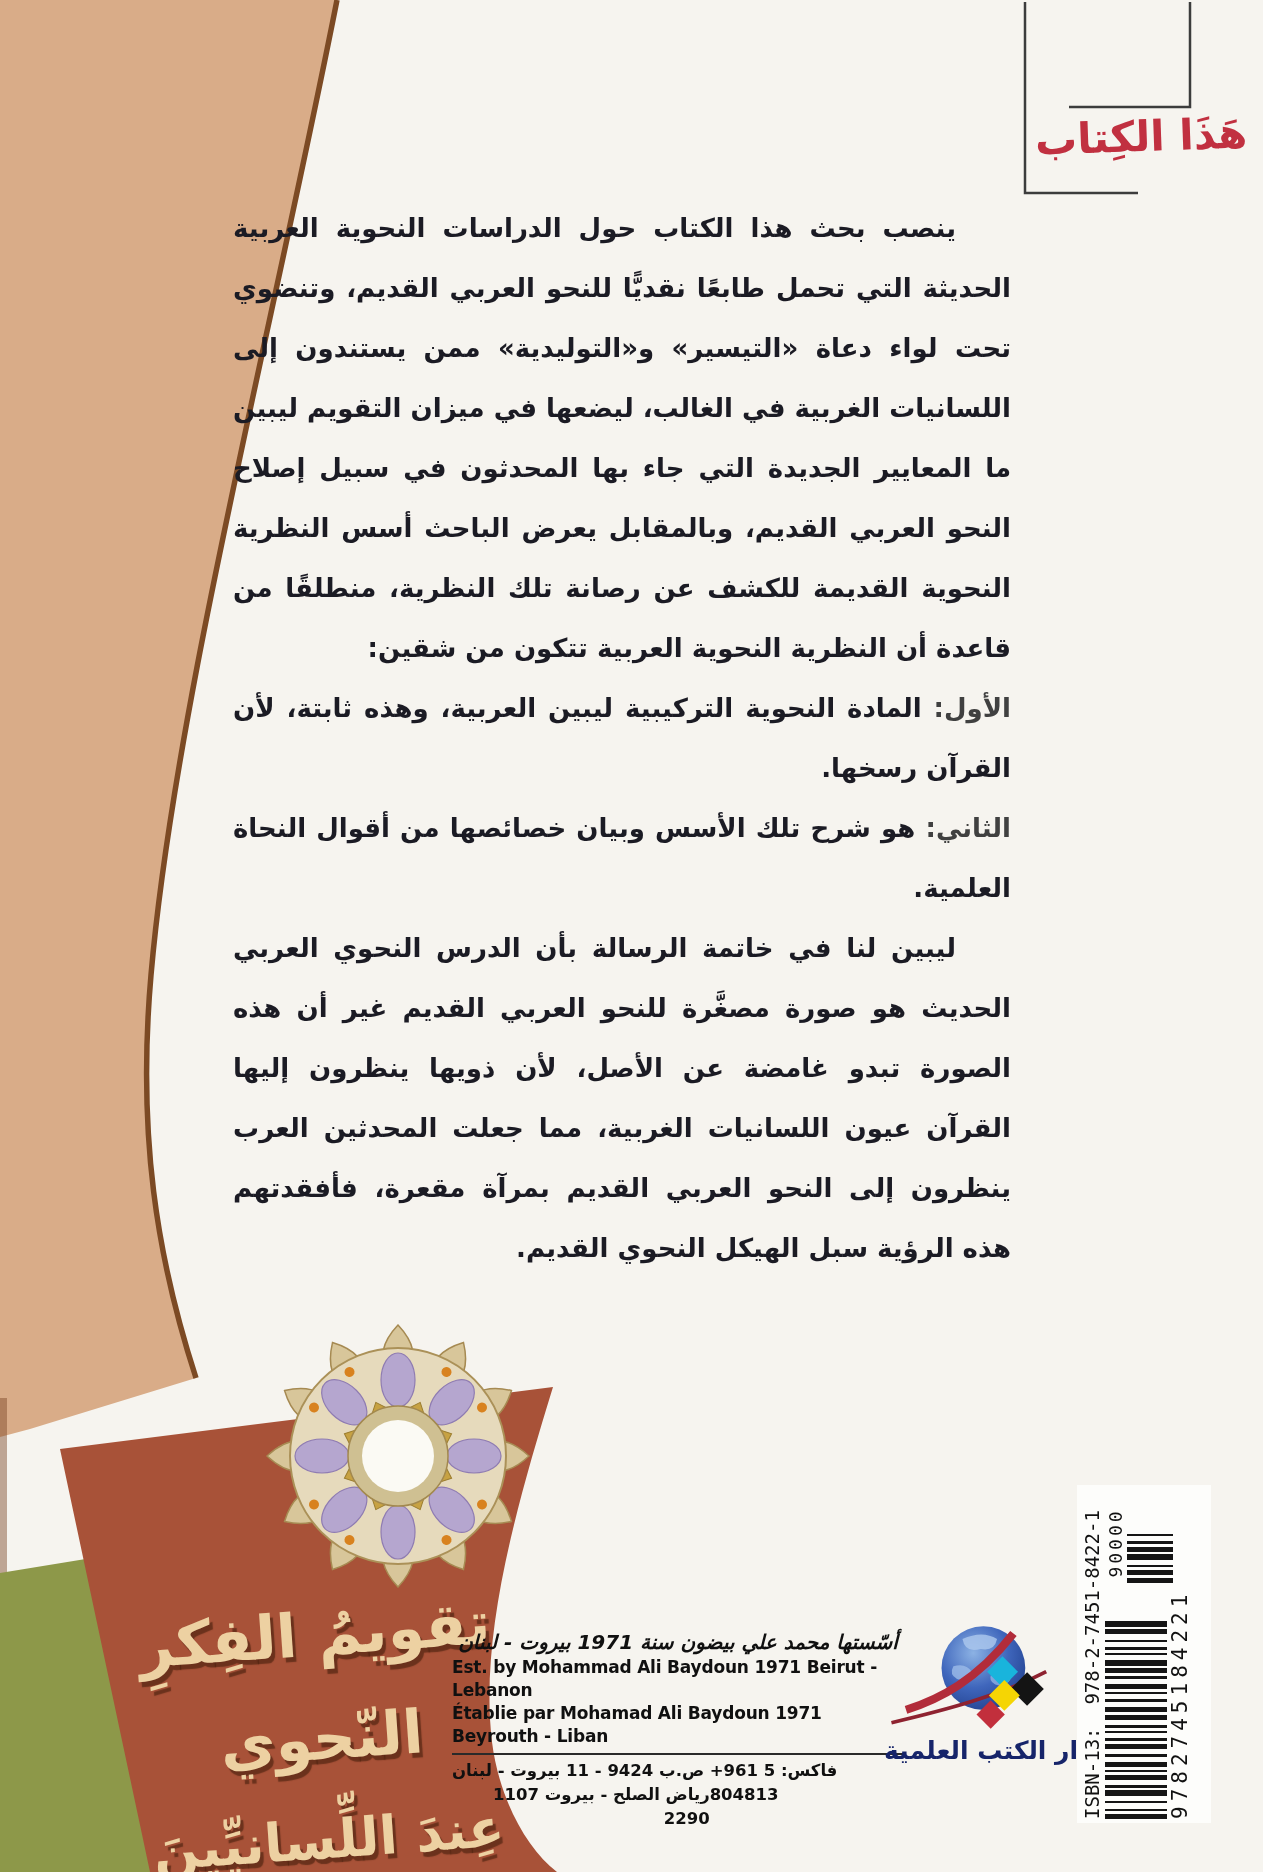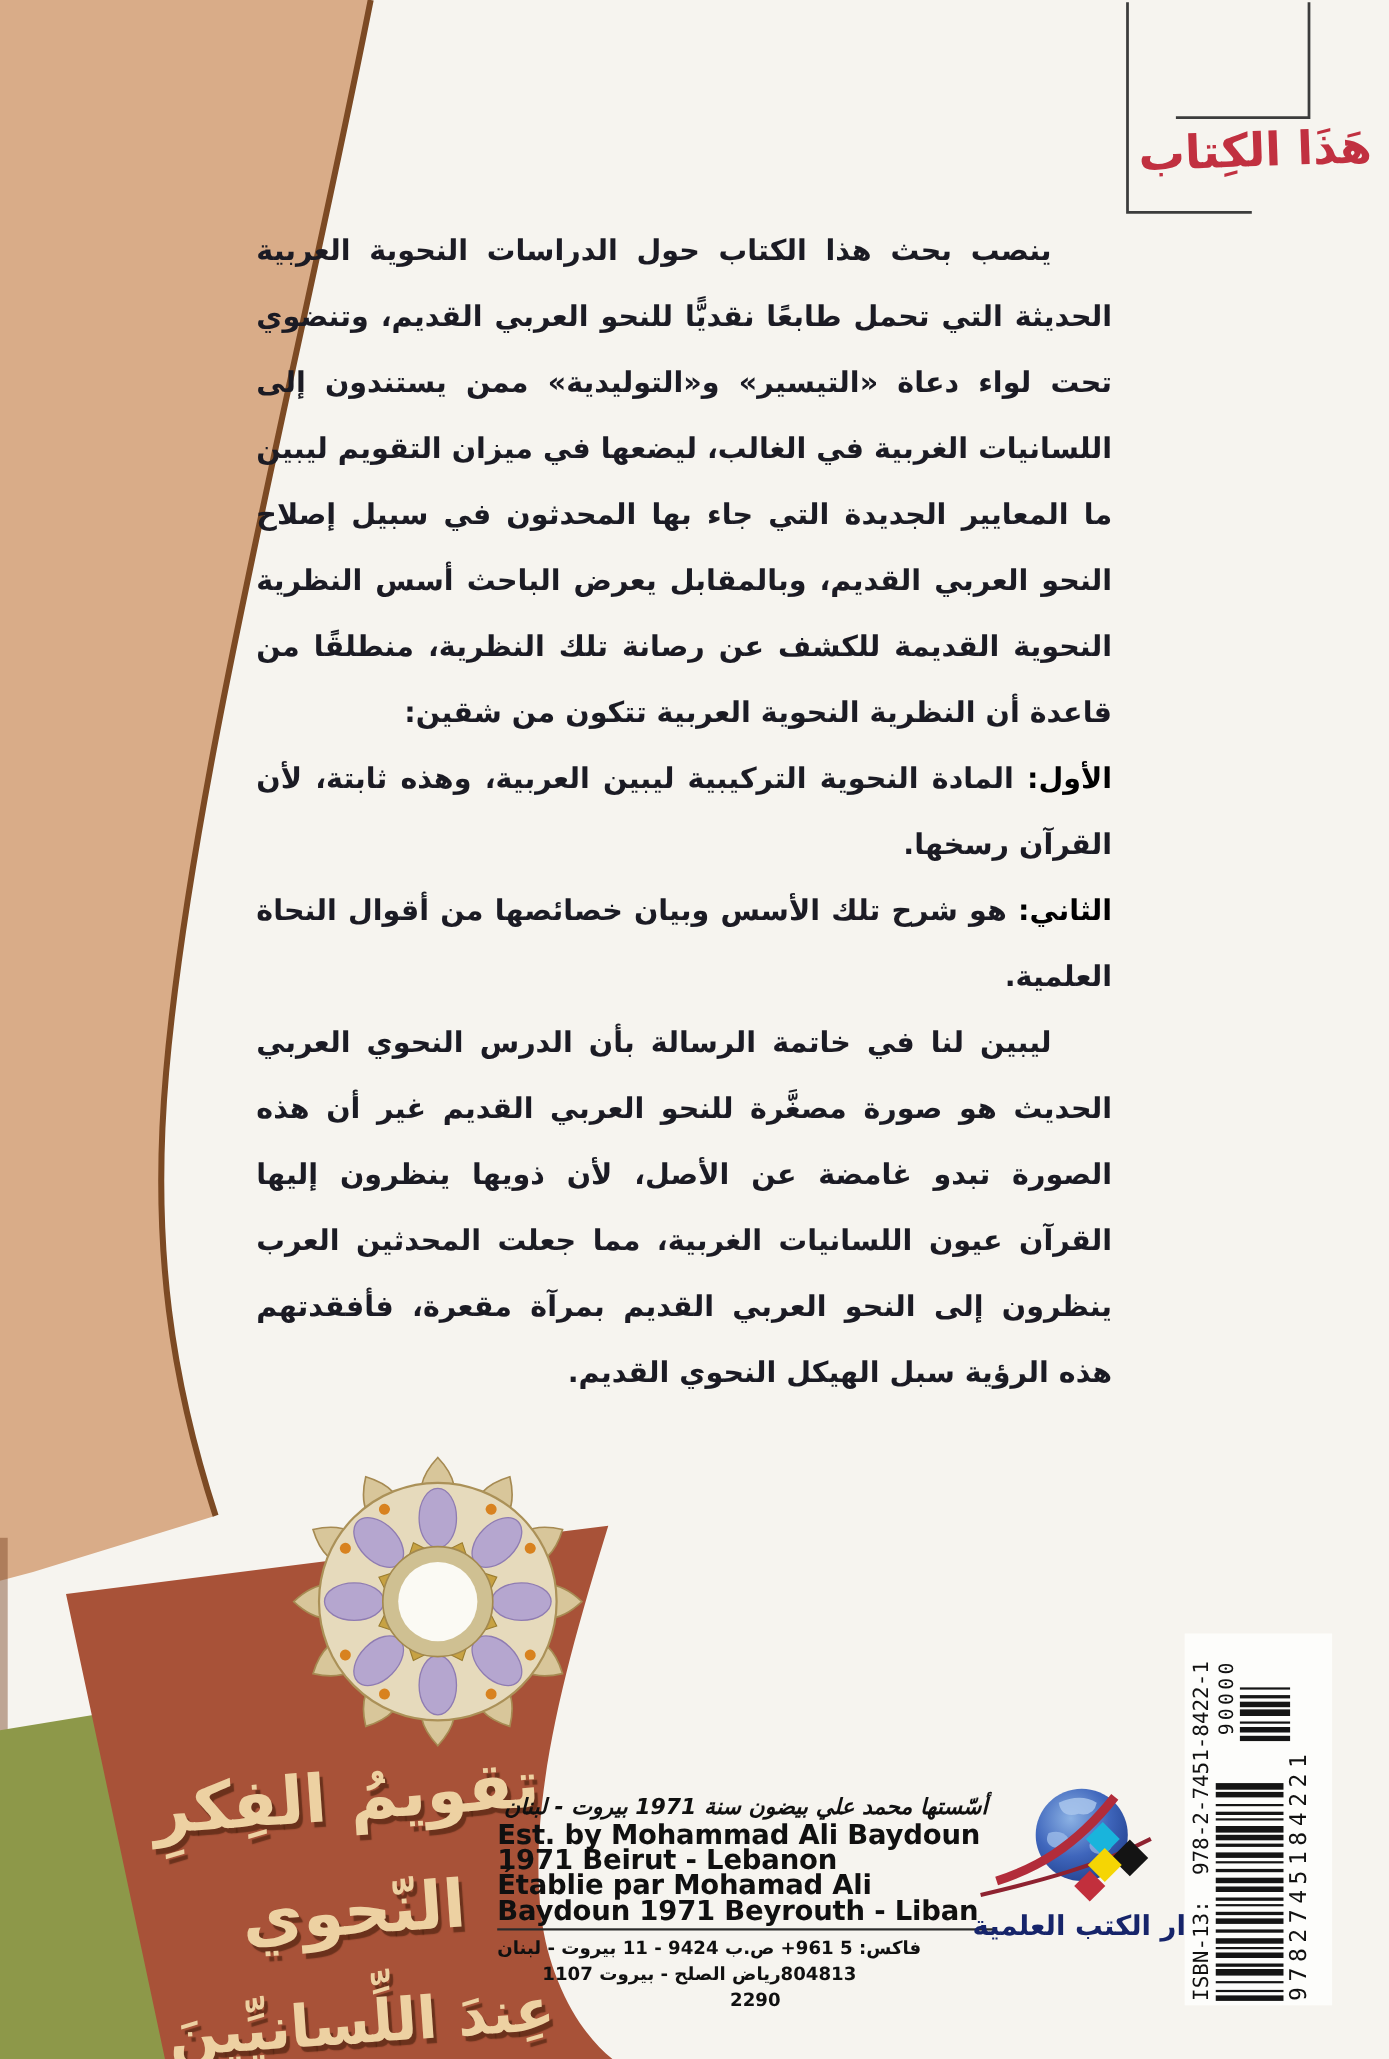--- a/index.html
+++ b/index.html
@@ -11,33 +11,33 @@
   .hadha{position:absolute;left:1022px;top:112px;width:238px;text-align:center;
          font-size:42px;font-weight:bold;color:#c13040;direction:rtl;
          transform:rotate(-2deg);letter-spacing:1px;}
 
   
   .main-text{position:absolute;left:233px;top:198px;width:778px;direction:rtl;
              font-size:26px;line-height:60px;font-weight:bold;color:#1b1b24;
              text-align:justify;}
   .main-text p{margin:0;}
   .main-text .indent{text-indent:55px;}
-  .lead{color:#000000;}
+  .lead{color:#404040;}
 
   
   .book-title{position:absolute;left:85px;top:1582px;width:480px;direction:rtl;
               text-align:center;transform:rotate(-4deg);color:#edd1a2;font-weight:bold;
               text-shadow:3px 5px 1px rgba(74,32,14,.65);}
   .book-title .t1{font-size:60px;line-height:104px;}
   .book-title .t2{font-size:53px;line-height:100px;}
 
   
   .pub{position:absolute;left:452px;top:1628px;width:452px;color:#101010;}
   .pub .ar-est{direction:rtl;text-align:center;font-size:20px;font-weight:bold;line-height:28px;font-style:italic;}
-  .pub .est{font-size:25px;font-weight:bold;line-height:23px;letter-spacing:-.2px;}
+  .pub .est{font-size:17px;font-weight:bold;line-height:23px;letter-spacing:-.2px;}
   .pub hr{border:none;border-top:2px solid #2a2a2a;margin:5px 0 4px 0;}
   .contact{display:flex;justify-content:space-between;font-size:16.5px;font-weight:bold;line-height:24px;}
   .contact .addr{direction:ltr;}
   .contact .tels{direction:rtl;text-align:left;}
   .contact .num{direction:ltr;unicode-bidi:embed;}
 
   
   .logo{position:absolute;left:880px;top:1608px;width:215px;text-align:center;}
   .logo .name-ar{direction:rtl;font-size:25px;font-weight:bold;color:#16246a;margin-top:-8px;line-height:30px;}
 

